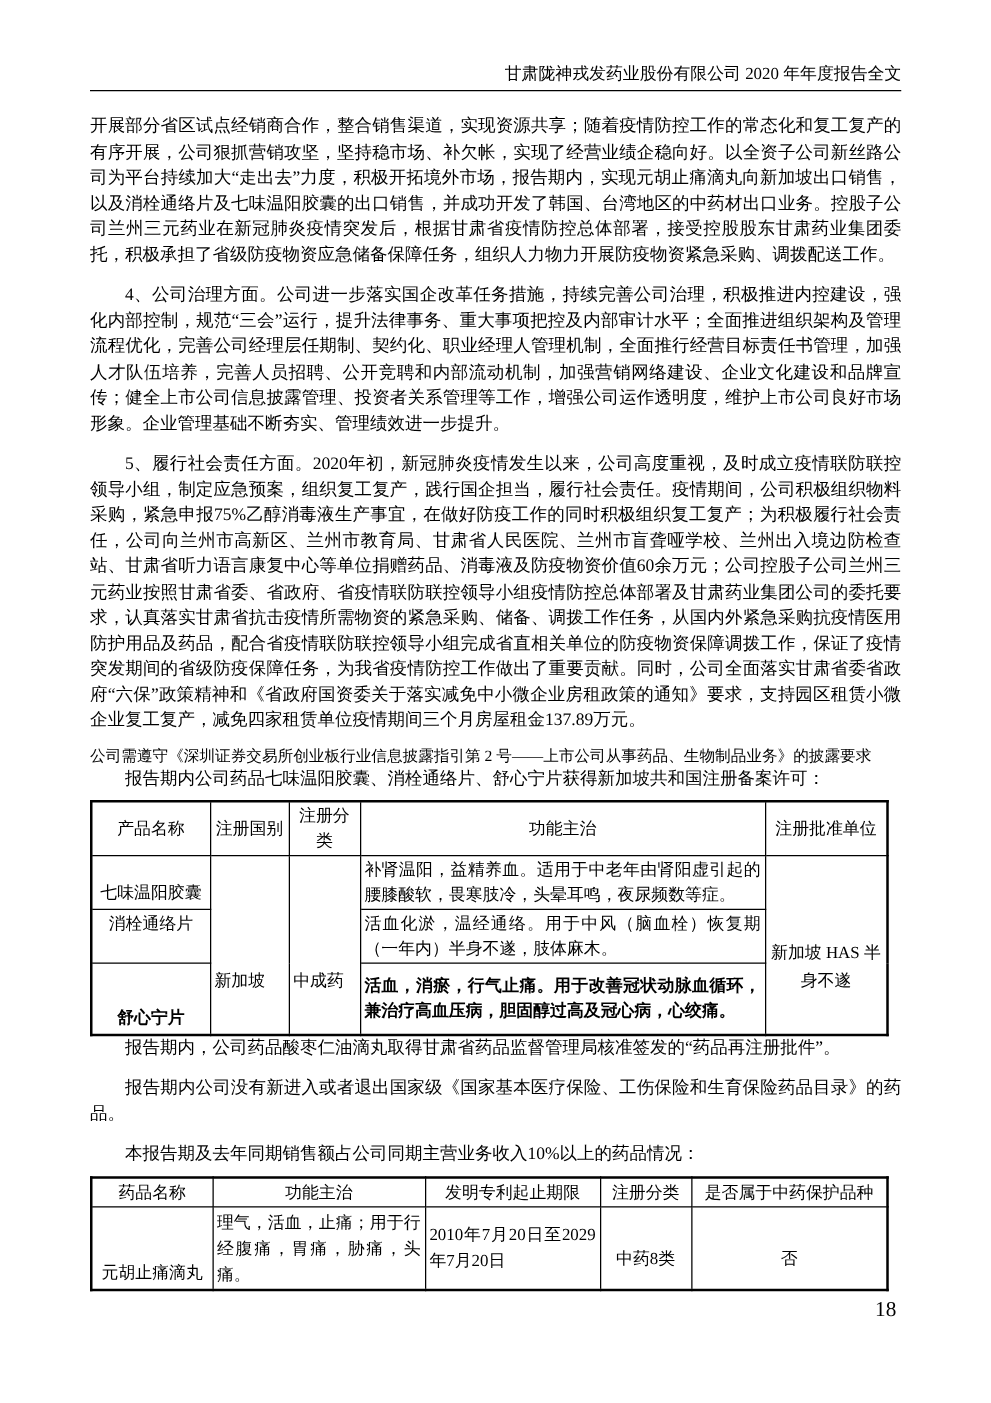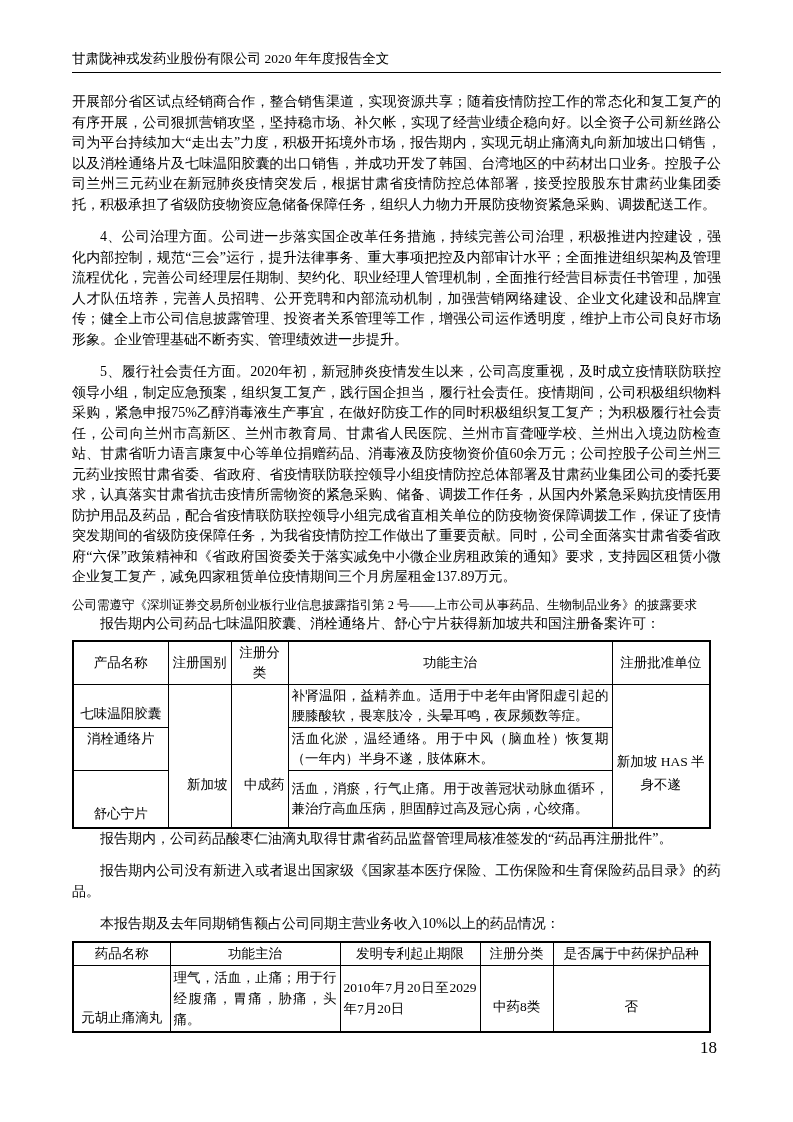--- a/index.html
+++ b/index.html
@@ -8,20 +8,21 @@
     width: 793px;
     height: 1122px;
     box-sizing: border-box;
     padding: 50px 72px 0 72px;
     background: #ffffff;
     color: #000;
     font-family: "Liberation Serif", "DejaVu Serif", serif;
     overflow: hidden;
   }
   .doc-header {
+    text-align: right;
     font-size: 13.5px;
     line-height: 17px;
     padding-bottom: 5px;
     border-bottom: 1px solid #000;
   }
   p { margin: 0; font-size: 14px; line-height: 20.5px; text-align: justify; }
   .para { margin-top: 12px; }
   .first-para { margin-top: 19px; }
   .indent { text-indent: 2em; }
   .note { margin-top: 9px; font-size: 12.5px; line-height: 17px; }
@@ -40,35 +41,35 @@
     line-height: 20px;
     padding: 1px 3px;
     box-sizing: border-box;
     word-break: break-all;
   }
   th { text-align: center; height: 26px; }
   .ctr { text-align: center; margin-left: 18px; }
   .func { text-align: justify; }
   .vtop { vertical-align: top; }
   .vbottom { vertical-align: bottom; padding-bottom: 3px; }
-  .country-cell, .class-cell { vertical-align: middle; text-align: right; padding-top: 60px; }
+  .country-cell, .class-cell { vertical-align: middle; text-align: left; padding-top: 60px; }
   .approval-cell { vertical-align: middle; text-align: center; padding-top: 36px; line-height: 23px; }
   .t2 { margin-top: 6px; }
   .t2 th { height: 19px; }
   .t2 td { line-height: 21px; }
   .reg-class-cell, .protect-cell { text-align: center; vertical-align: middle; padding-top: 18px; }
   .page-number {
     position: absolute;
     right: 76px;
     top: 1038px;
     font-size: 17px;
   }
   .r1 td { height: 41px; }
   .r2 td { height: 42px; }
-  .r3 td { height: 57px; }
+  .r3 td { height: 57px; font-weight: bold; }
   .t2 .body-row td { height: 47px; }
 </style>
 </head>
 <body>
 
 <div class="page">
 
   <div class="doc-header">甘肃陇神戎发药业股份有限公司 2020 年年度报告全文</div>
 
   <p class="first-para">开展部分省区试点经销商合作，整合销售渠道，实现资源共享；随着疫情防控工作的常态化和复工复产的有序开展，公司狠抓营销攻坚，坚持稳市场、补欠帐，实现了经营业绩企稳向好。以全资子公司新丝路公司为平台持续加大“走出去”力度，积极开拓境外市场，报告期内，实现元胡止痛滴丸向新加坡出口销售，以及消栓通络片及七味温阳胶囊的出口销售，并成功开发了韩国、台湾地区的中药材出口业务。控股子公司兰州三元药业在新冠肺炎疫情突发后，根据甘肃省疫情防控总体部署，接受控股股东甘肃药业集团委托，积极承担了省级防疫物资应急储备保障任务，组织人力物力开展防疫物资紧急采购、调拨配送工作。</p>

